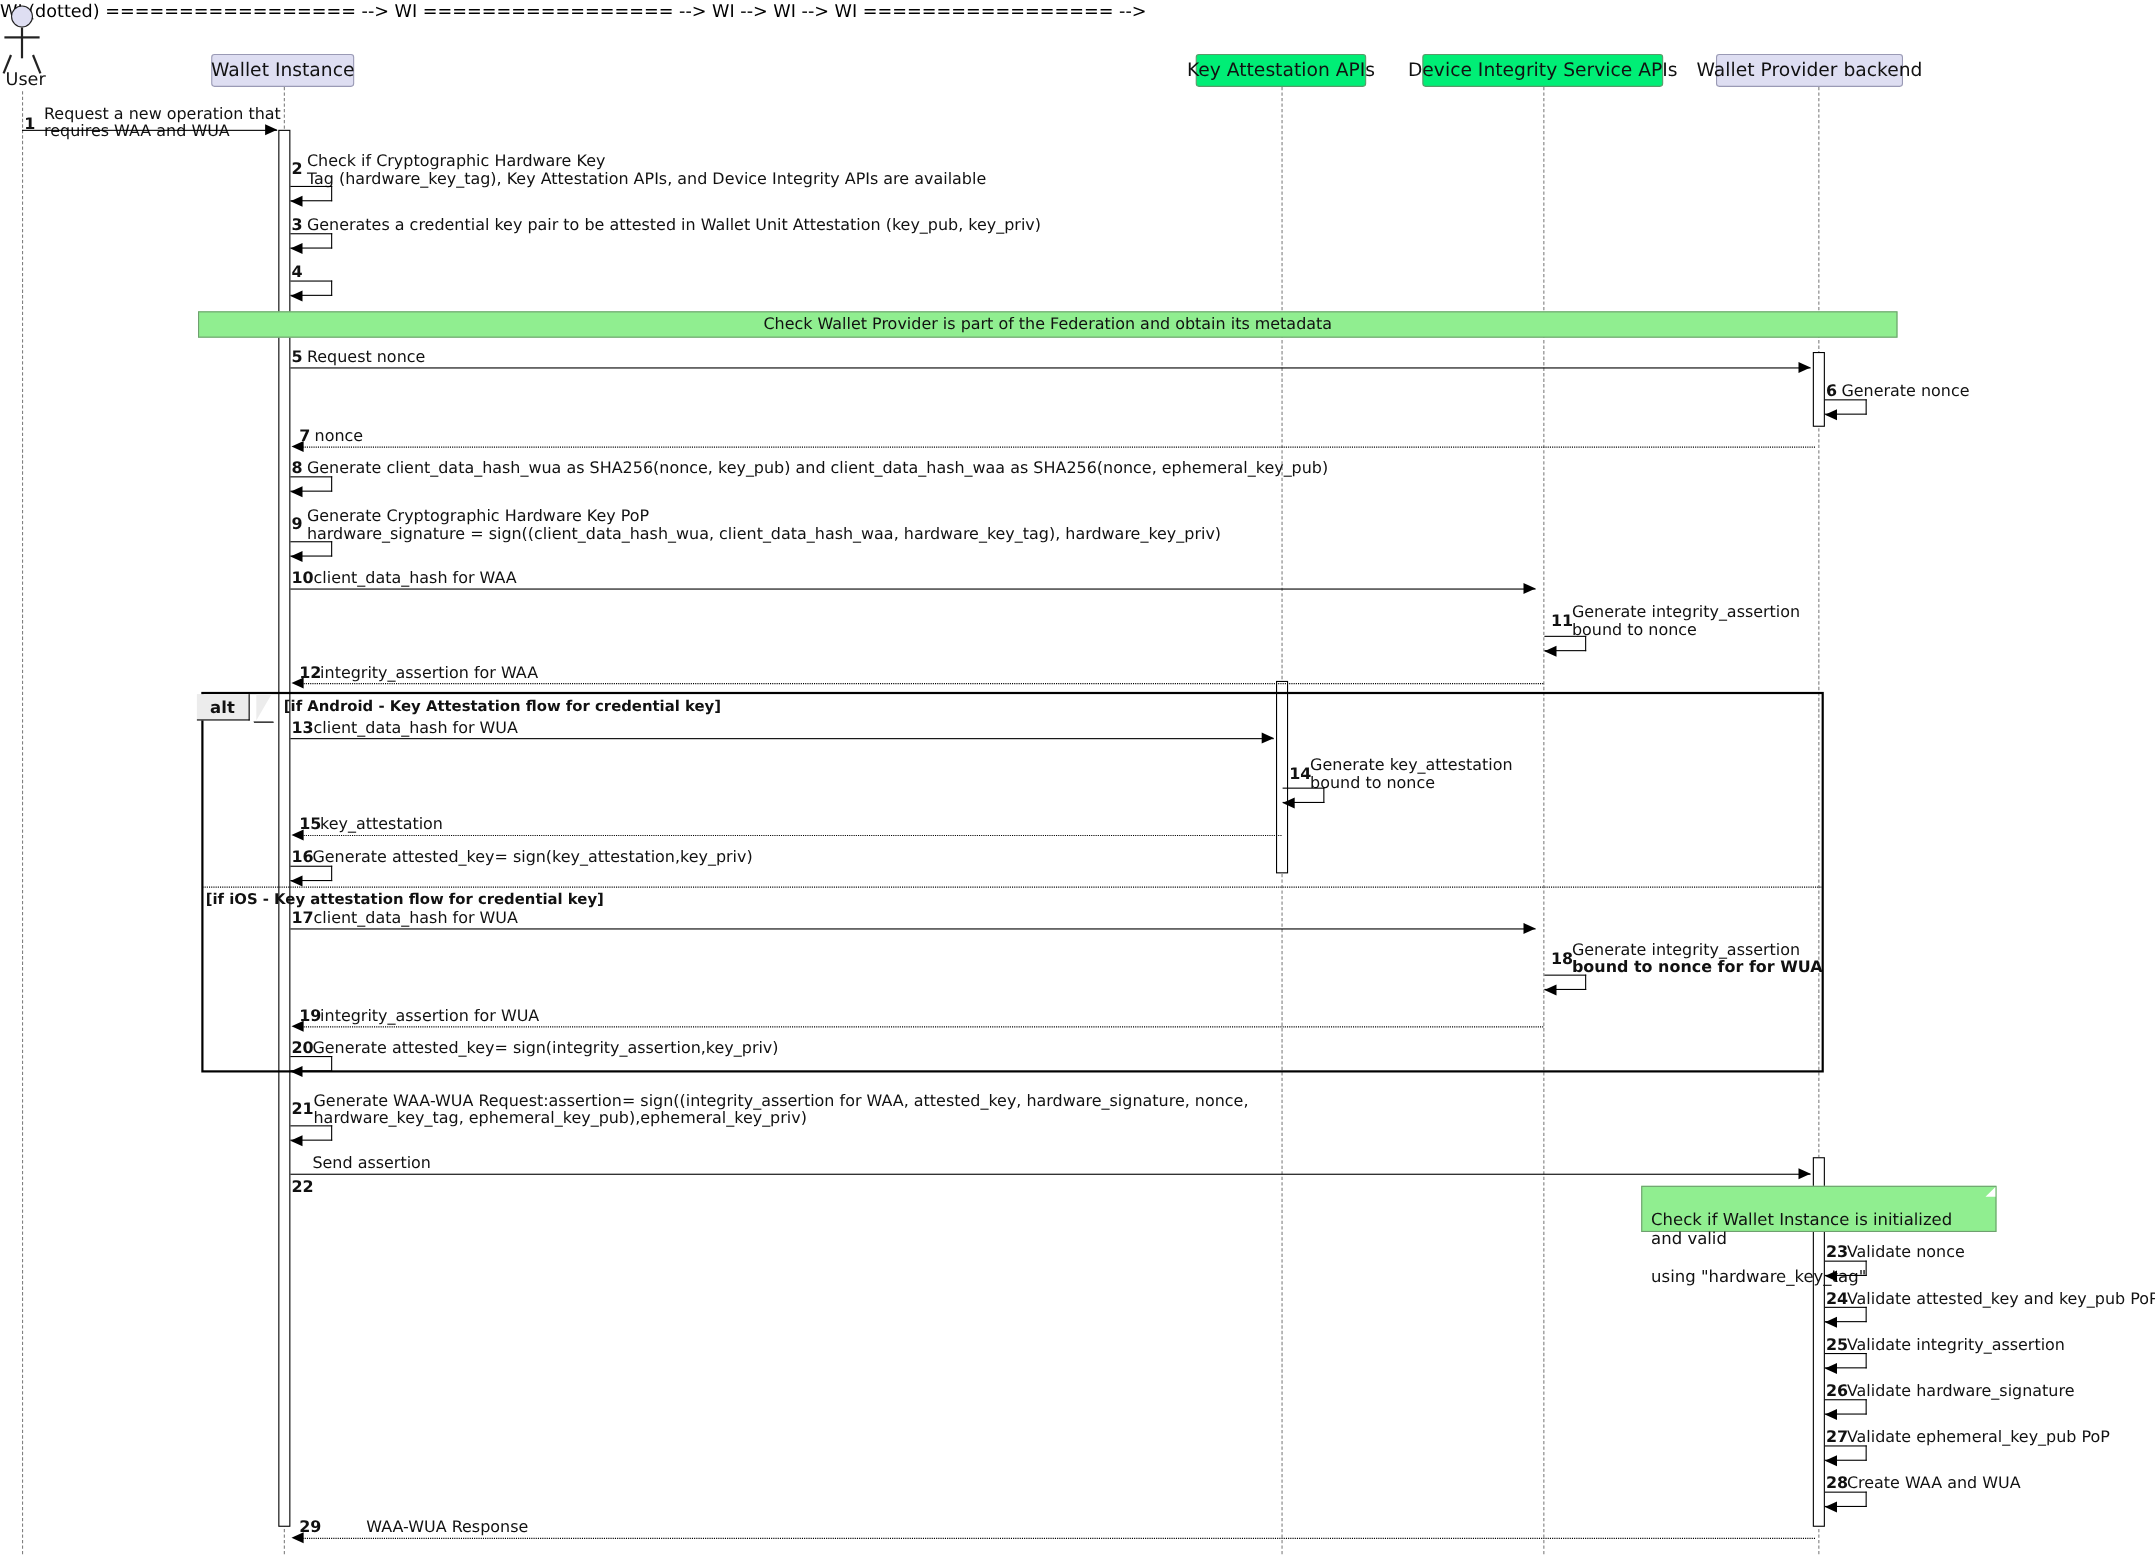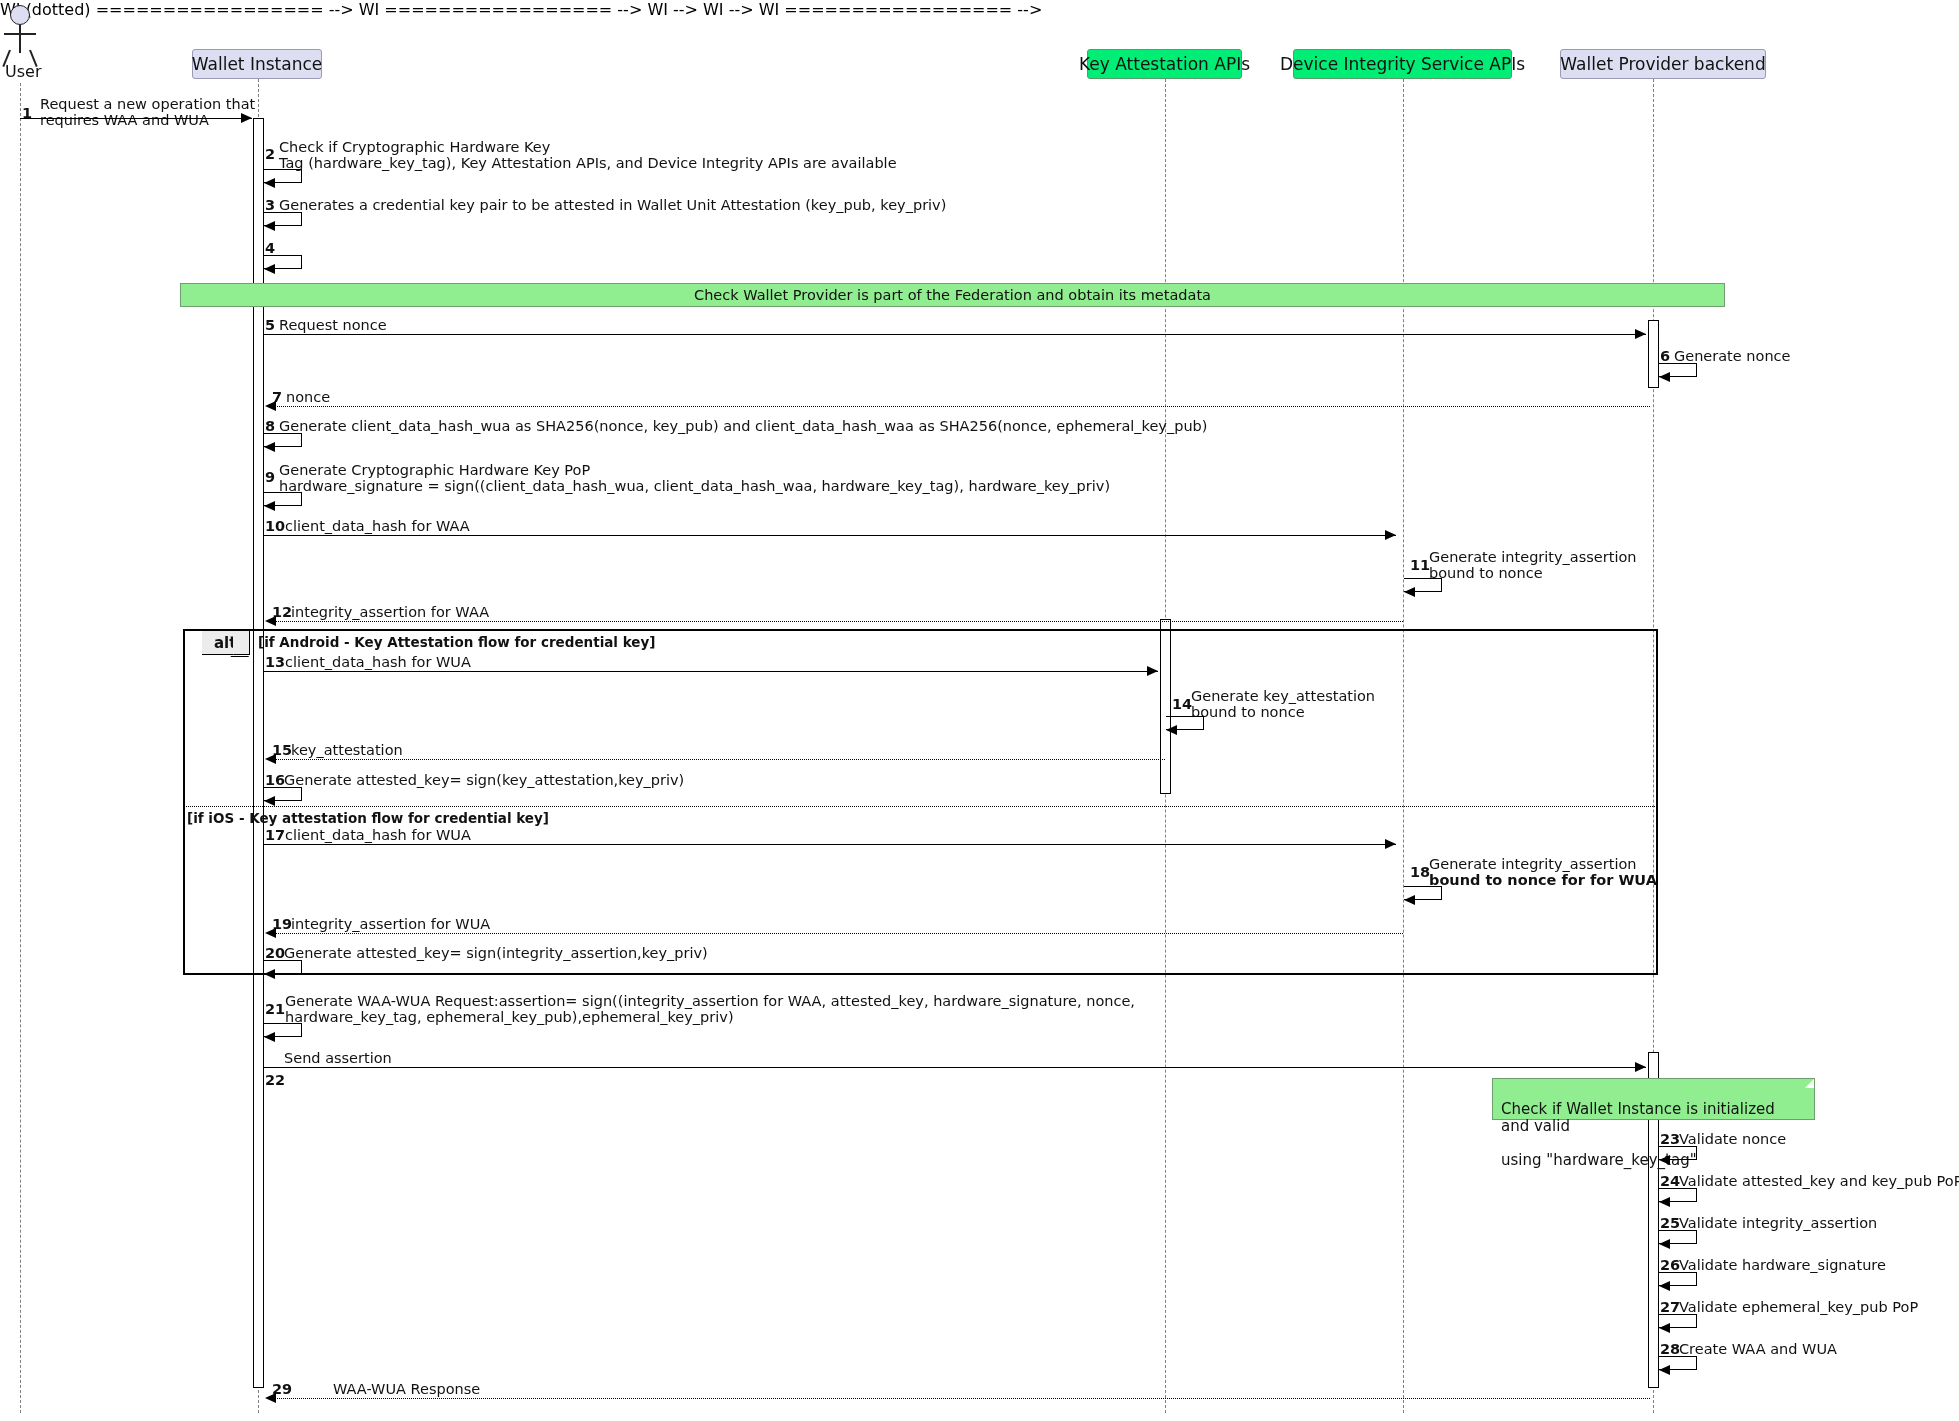--- a/index.html
+++ b/index.html
@@ -75,21 +75,21 @@
   
   <div class="pbox lav" style="left:192px;top:49px;width:130px;height:30px;">Wallet Instance</div>
   <div class="lifeline" style="left:258px;top:79px;height:1334px;"></div>
 
   <div class="pbox grn" style="left:1087px;top:49px;width:155px;height:30px;">Key Attestation APIs</div>
   <div class="lifeline" style="left:1165px;top:79px;height:1334px;"></div>
 
   <div class="pbox grn" style="left:1293px;top:49px;width:219px;height:30px;">Device Integrity Service APIs</div>
   <div class="lifeline" style="left:1403px;top:79px;height:1334px;"></div>
 
-  <div class="pbox lav" style="left:1560px;top:49px;width:206px;height:30px;">Wallet Provider backend</div>
+  <div class="pbox lav" style="left:1560px;top:49px;width:170px;height:30px;">Wallet Provider backend</div>
   <div class="lifeline" style="left:1653px;top:79px;height:1334px;"></div>
 
   
   <div class="act" style="left:253px;top:118px;width:11px;height:1270px;"></div>
   <div class="act" style="left:1648px;top:320px;width:11px;height:68px;"></div>
   <div class="act" style="left:1160px;top:619px;width:11px;height:175px;"></div>
   <div class="act" style="left:1648px;top:1052px;width:11px;height:336px;"></div>
 
   
   <div class="mtext" style="left:22px;top:105px;font-weight:bold;">1</div>
@@ -164,21 +164,21 @@
   <div class="arrowL" style="left:1404px;top:587px;"></div>
 
    WI ================= --&gt;
   <div class="mtext mnum" style="left:272px;top:604px;">12</div>
   <div class="mtext" style="left:291px;top:604px;">integrity_assertion for WAA</div>
   <div class="msgline dotted" style="left:272px;top:621px;width:1131px;"></div>
   <div class="arrowL" style="left:265px;top:616px;"></div>
 
   
   <div class="frag" style="left:183px;top:629px;width:1475px;height:346px;"></div>
-  <div class="fraglabelbox" style="left:202px;top:631px;width:48px;height:24px;">alt</div>
+  <div class="fraglabelbox" style="left:179px;top:631px;width:48px;height:24px;">alt</div>
   <div class="fragcorner" style="left:233px;top:631px;border-top:24px solid #ececec;border-right:14px solid transparent;"></div>
   <div class="abs" style="left:231px;top:629px;width:18px;height:27px;border-bottom:1.6px solid #000;transform:skewX(28deg);transform-origin:bottom left;"></div>
 
   <div class="fragcond" style="left:258px;top:634px;">[if Android - Key Attestation flow for credential key]</div>
 
   
   <div class="mtext mnum" style="left:265px;top:654px;">13</div>
   <div class="mtext" style="left:285px;top:654px;">client_data_hash for WUA</div>
   <div class="msgline" style="left:264px;top:671px;width:894px;"></div>
   <div class="arrowR" style="left:1147px;top:666px;"></div>

